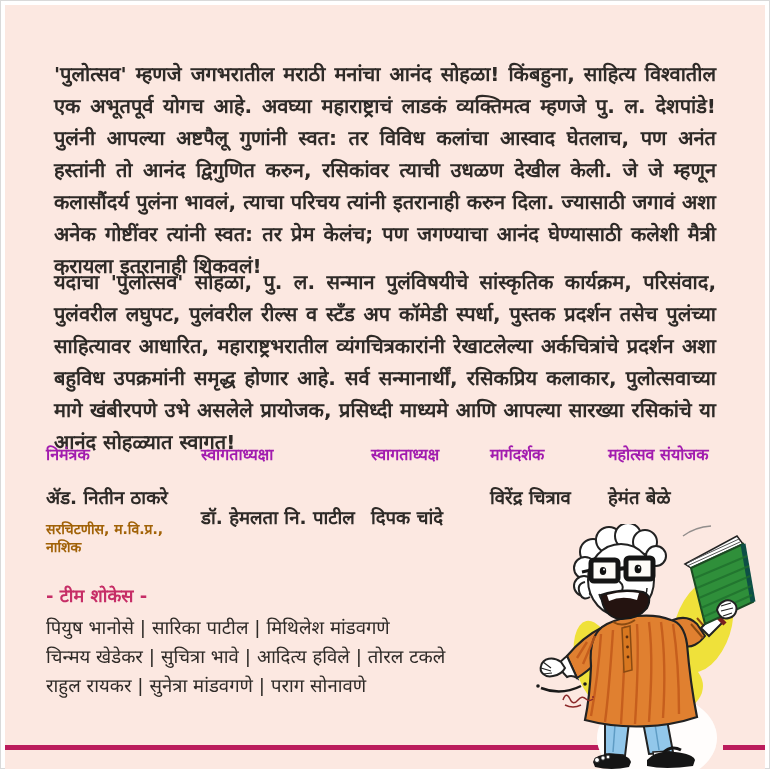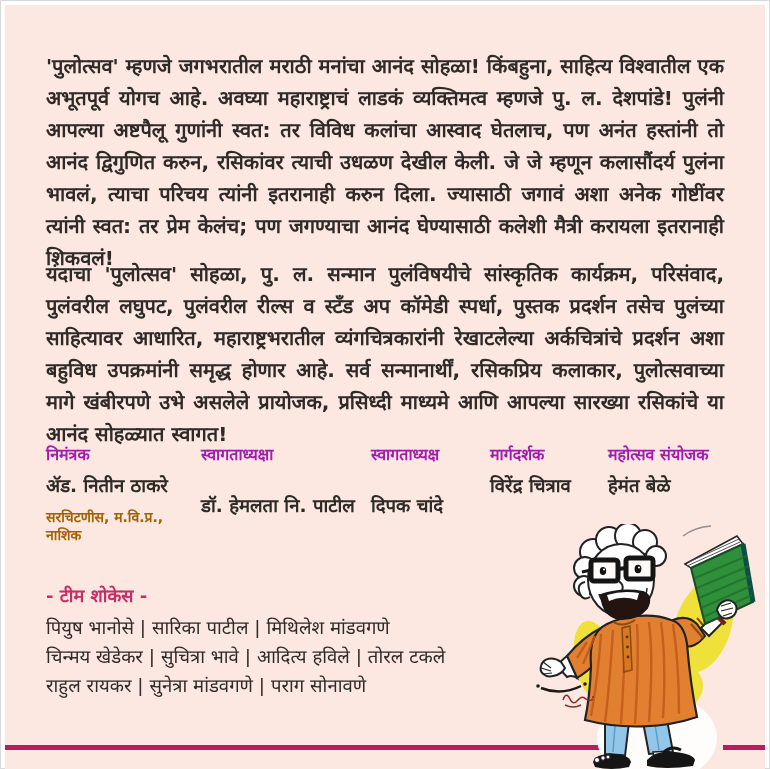--- a/index.html
+++ b/index.html
@@ -8,39 +8,39 @@
     background:#ffffff;
     font-family:"DejaVu Sans","Liberation Sans",sans-serif;
     box-shadow: inset 0 0 0 1px #d9d9d9;
   }
   .card{
     position:absolute;left:5px;right:5px;top:5px;bottom:0;
     background:#fce8e1;
   }
   .para{
     position:absolute;left:41px;right:41px;
-    margin:0;
+    margin:8px;
     color:#2e2a27;
     font-size:20px;line-height:32px;font-weight:600;
     text-align:justify;
   }
   .para1{top:45px;}
   .para2{top:253px;}
   .roles{
     position:absolute;left:41px;right:20px;top:439px;
     display:flex;flex-direction:row;
   }
   .role-col{display:flex;flex-direction:column;}
   .role-col.c1{width:155px;}
   .role-col.c2{width:170px;gap:20px;}
   .role-col.c3{width:119px;gap:20px;}
   .role-col.c4{width:118px;}
   .role-col.c5{flex:1;}
   .role-label{color:#a21caf;font-size:16px;font-weight:700;line-height:22px;}
-  .role-name{color:#2e2a27;font-size:18.5px;font-weight:700;line-height:24px;margin-top:8px;}
+  .role-name{color:#2e2a27;font-size:18.5px;font-weight:700;line-height:24px;margin-top:20px;}
   .role-note{color:#a16207;font-size:14px;font-weight:600;line-height:18px;margin-top:10px;}
   .team{
     position:absolute;left:41px;top:579px;width:420px;
   }
   .team-heading{color:#c62d66;font-size:18px;font-weight:700;line-height:24px;}
   .team-line{color:#2e2a27;font-size:18.5px;font-weight:400;line-height:29px;}
   .team-lines{margin-top:5px;}
   .rule{
     position:absolute;height:5px;background:#bb1c5c;top:740px;
   }

